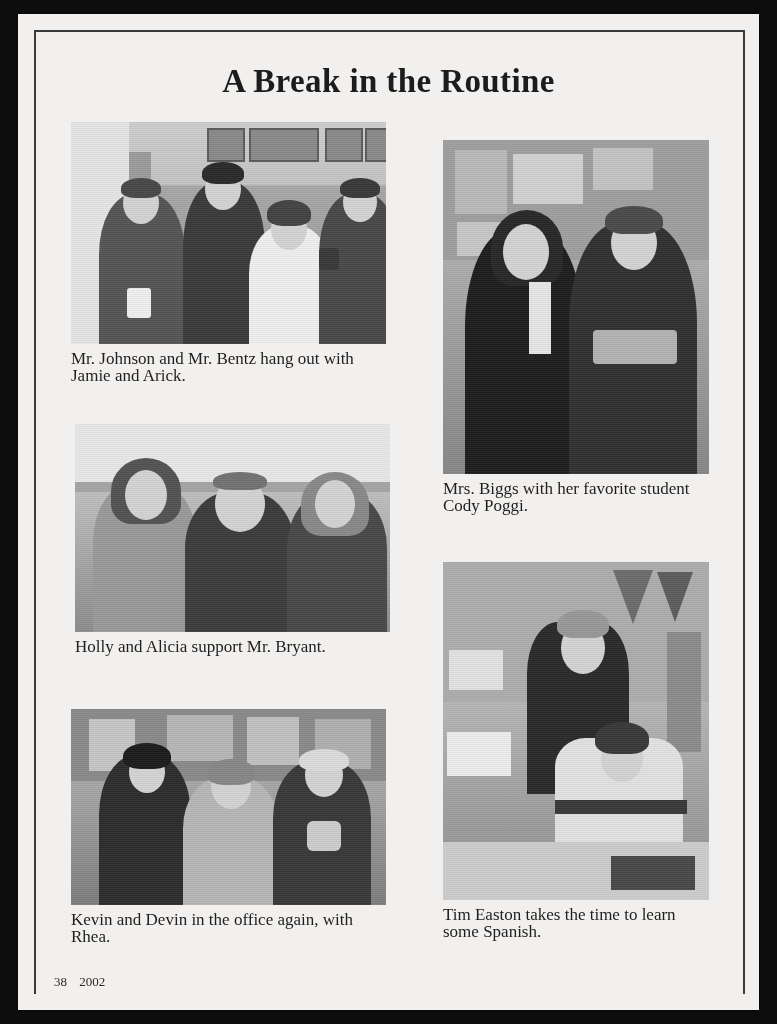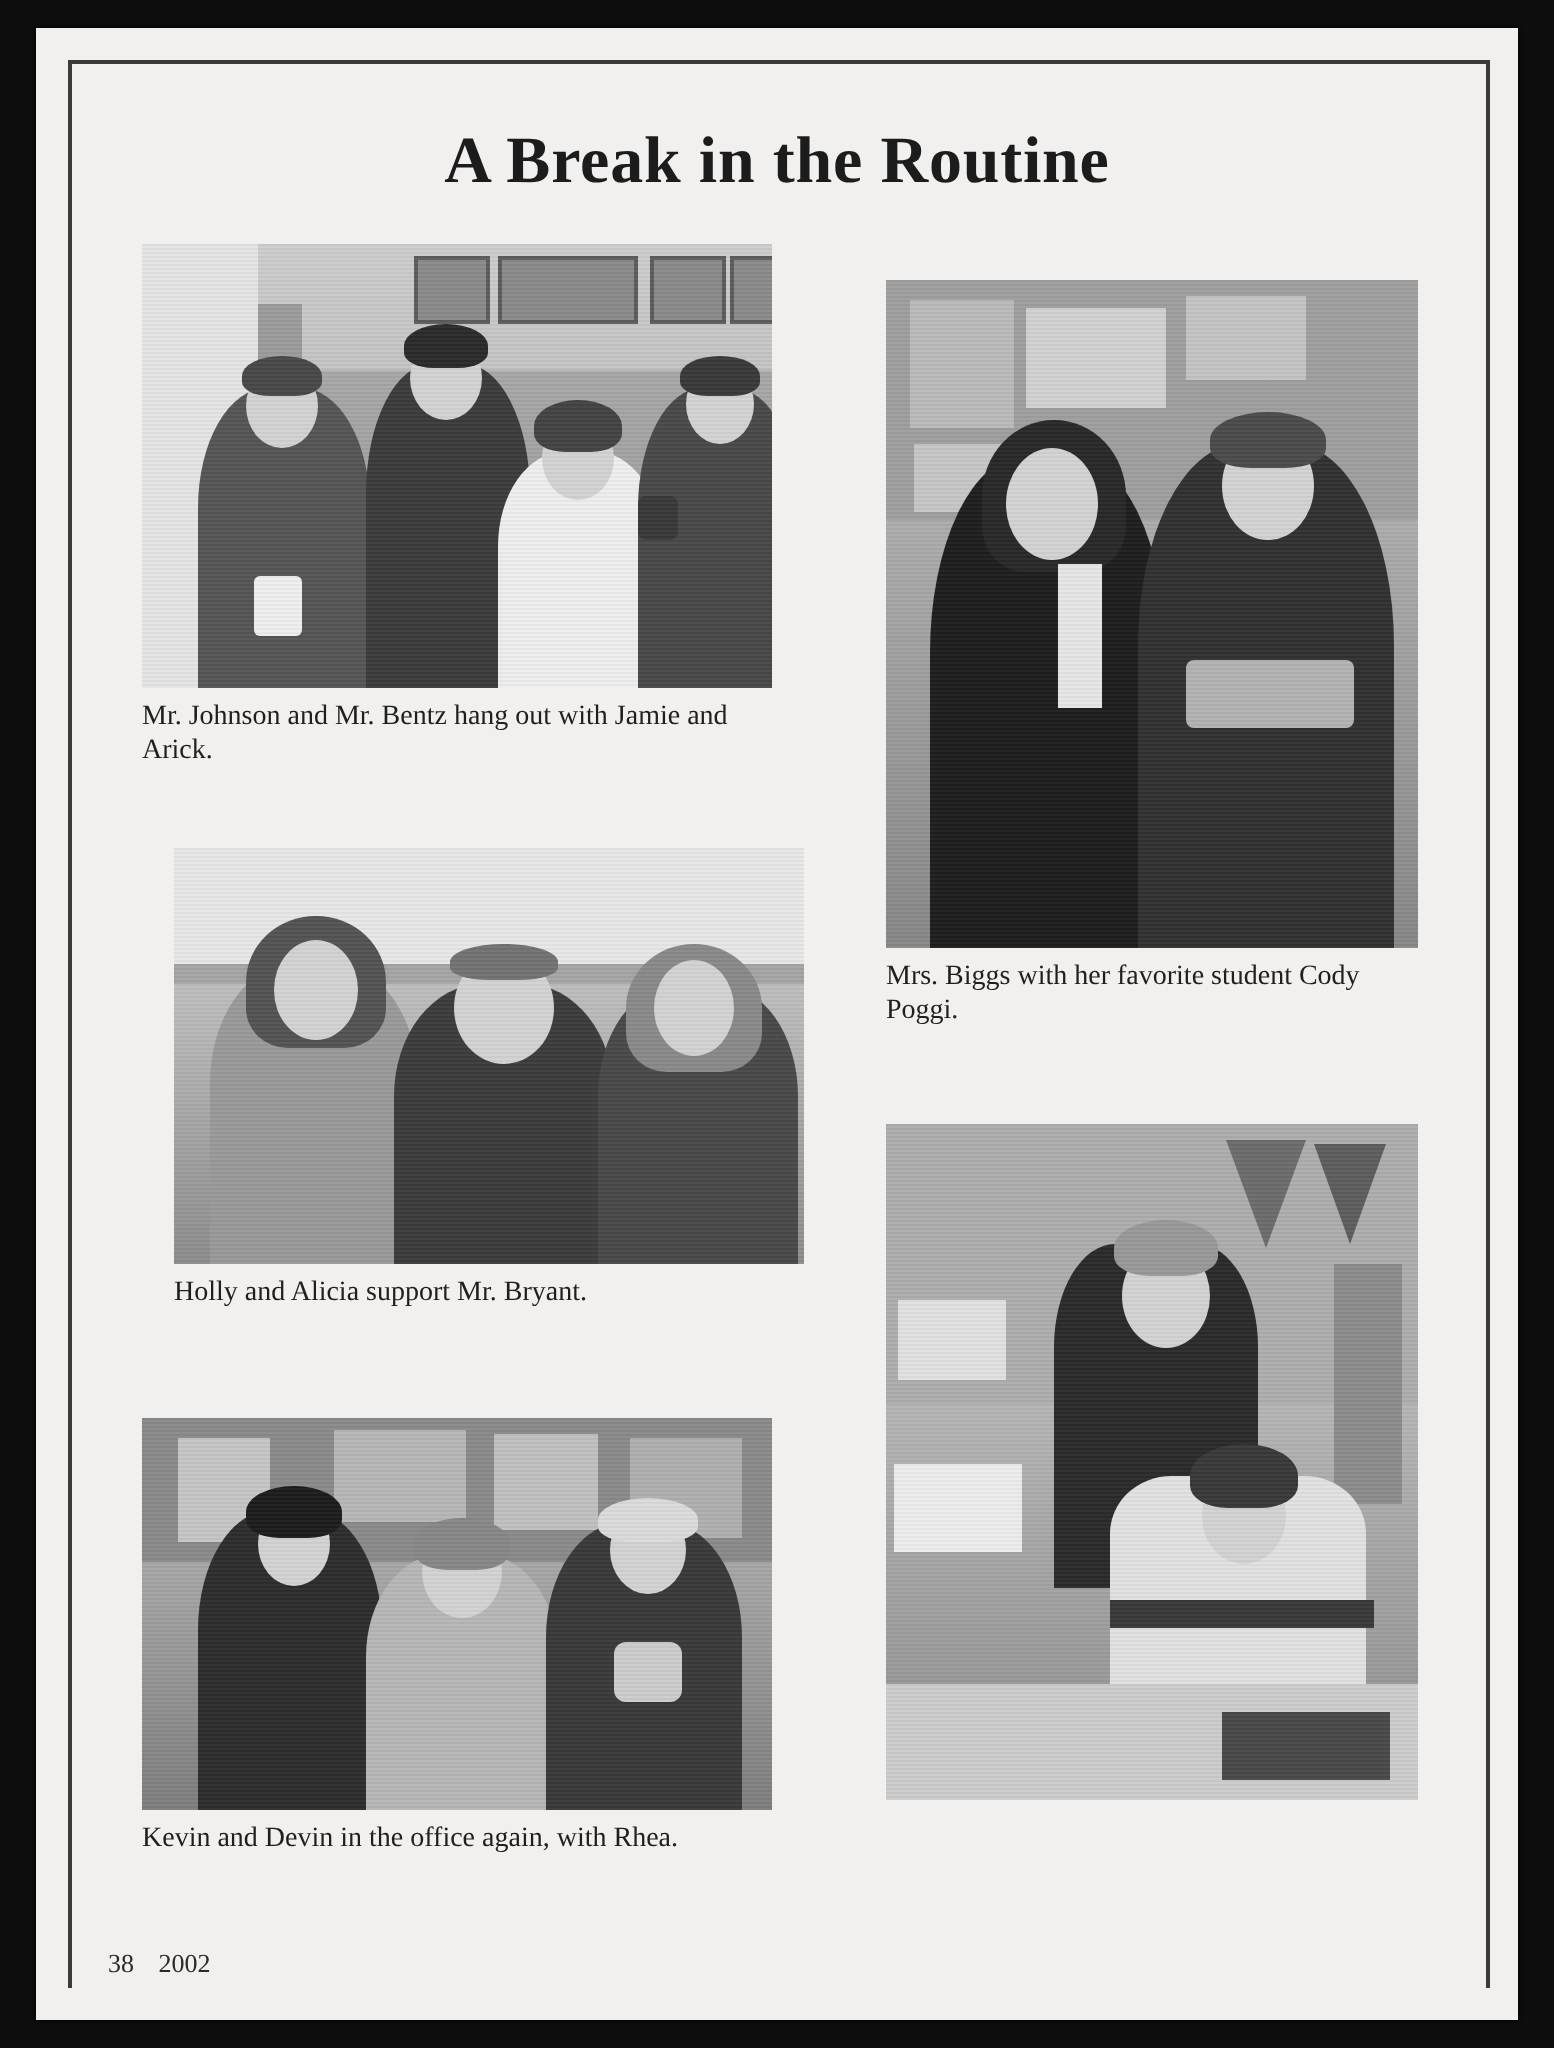--- a/index.html
+++ b/index.html
@@ -83,21 +83,21 @@
 
   .photo {
     background: #9a9a9a;
     position: relative;
     overflow: hidden;
     filter: grayscale(100%);
   }
   .caption {
     margin-top: 7px;
     font-family: "Liberation Serif", serif;
-    font-size: 14px;
+    font-size: 17px;
     line-height: 16.5px;
     color: #1f1f1f;
   }
 
   
   .ph-inner { position: absolute; inset: 0; }
   .band { position: absolute; }
 
   
   .p1 { background: linear-gradient(180deg,#cfcdca 0%,#c6c4c1 28%,#a9a7a4 29%,#9b9996 100%); }
@@ -176,21 +176,21 @@
 
             <div class="band" style="left:56px; bottom:26px; width:24px; height:30px; background:#efeeec; border-radius:3px;"></div>
             <div class="band" style="left:192px; bottom:10px; width:22px; height:28px; background:#efeeec; border-radius:3px;"></div>
             <div class="band" style="left:248px; bottom:74px; width:20px; height:22px; background:#3a3937; border-radius:4px;"></div>
             <div class="noise"></div>
           </div>
         </div>
         <div class="caption">Mr. Johnson and Mr. Bentz hang out with Jamie and Arick.</div>
       </div>
 
-      <div class="photo-block" style="left:16px; top:302px; width:344px;">
+      <div class="photo-block" style="left:4px; top:302px; width:344px;">
         <div class="photo p2" style="width:315px; height:208px;">
           <div class="ph-inner">
             <div class="band" style="left:0; top:0; width:315px; height:58px; background:#e9e7e4;"></div>
             <div class="band" style="left:0; top:58px; width:315px; height:10px; background:#a8a5a2;"></div>
             <div class="blob" style="left:18px; bottom:0; width:104px; height:150px; background:#9b9996;"></div>
             <div class="face" style="left:48px; bottom:110px; width:44px; height:52px;"></div>
             <div class="hair" style="left:36px; bottom:108px; width:70px; height:66px; background:#59524c; border-radius:50% 50% 30% 30%;"></div>
             <div class="face" style="left:50px; bottom:112px; width:42px; height:50px;"></div>
 
             <div class="blob" style="left:110px; bottom:0; width:110px; height:140px; background:#3d3c3a;"></div>
@@ -280,20 +280,21 @@
             <div class="blob" style="left:112px; top:176px; width:128px; height:120px; background:#e4e1dd; border-radius:24% 24% 0 0;"></div>
             <div class="face" style="left:158px; top:172px; width:42px; height:48px;"></div>
             <div class="hair" style="left:152px; top:160px; width:54px; height:32px; background:#3b3937;"></div>
             <div class="band" style="left:112px; top:238px; width:132px; height:14px; background:#3a3937;"></div>
 
             <div class="band" style="left:0; bottom:0; width:266px; height:58px; background:#cfccc8;"></div>
             <div class="band" style="left:168px; bottom:10px; width:84px; height:34px; background:#4a4947;"></div>
             <div class="noise"></div>
           </div>
         </div>
+        <div class="caption">Tim Easton takes the time to learn some Spanish.</div>
       </div>
 
     </div>
 
     <div class="footer">
       <span class="pg">38</span>
       <span>2002</span>
     </div>
 
   </div>

